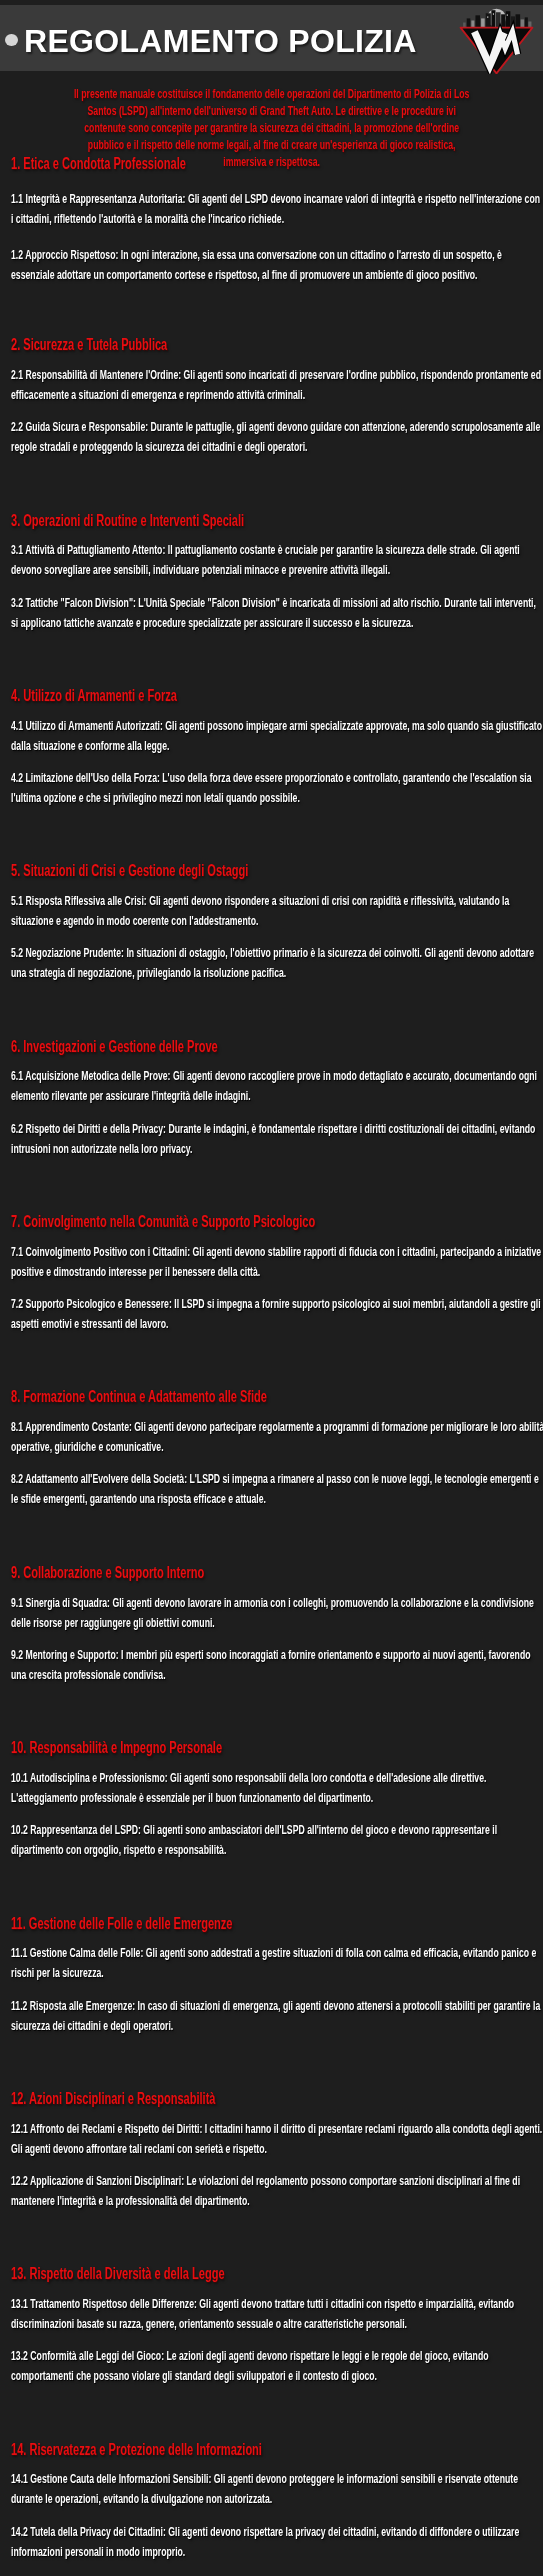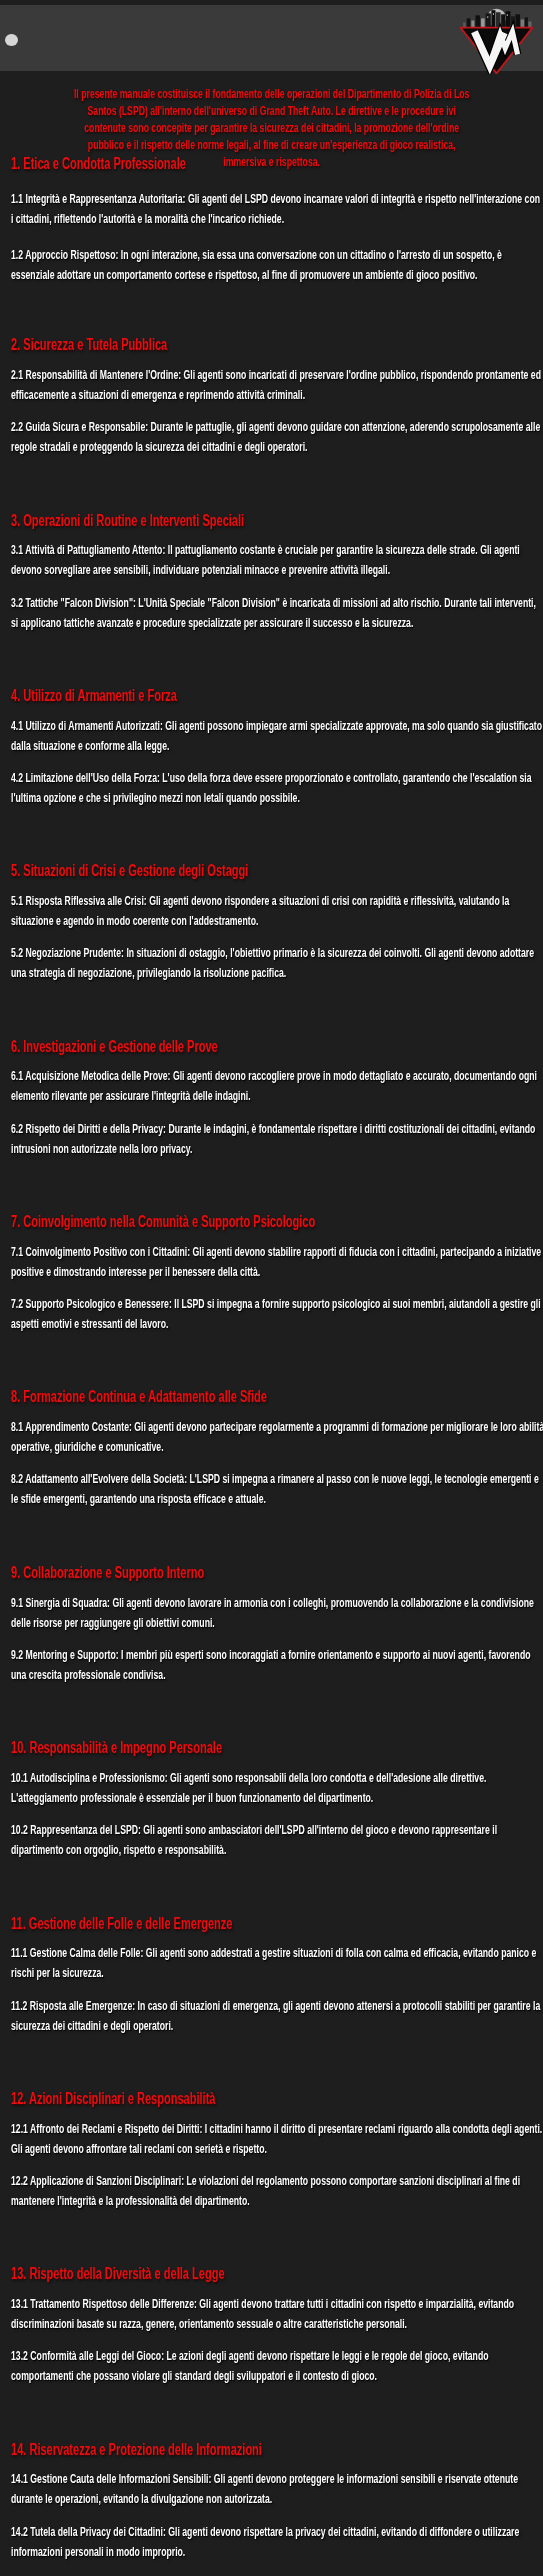--- a/index.html
+++ b/index.html
@@ -47,20 +47,21 @@
     text-shadow:1px 1px 0 rgba(0,0,0,.85), 2.1px 2.1px 3.1px rgba(0,0,0,.45);
   }
 </style>
 </head>
 <body>
 
 <div class="page" style="--red: #e90d10; --header-bg: #3a3a3a; --page-bg: #1e1e1e; --text: #ffffff;">
 
   <div class="header">
     <div class="bullet"></div>
+    <div class="title">REGOLAMENTO POLIZIA</div>
 
     <svg class="logo" viewBox="0 0 146 130" xmlns="http://www.w3.org/2000/svg">
       <title>VM</title>
 
       <circle cx="73" cy="21" r="18" fill="#bdbdbd"></circle>
 
       <g>
         <rect x="8" y="30" width="5" height="10" fill="#5a5a5a"></rect>
         <rect x="15" y="22" width="7" height="18" fill="#111111"></rect>
         <rect x="24" y="26" width="6" height="14" fill="#8a8a8a"></rect>

